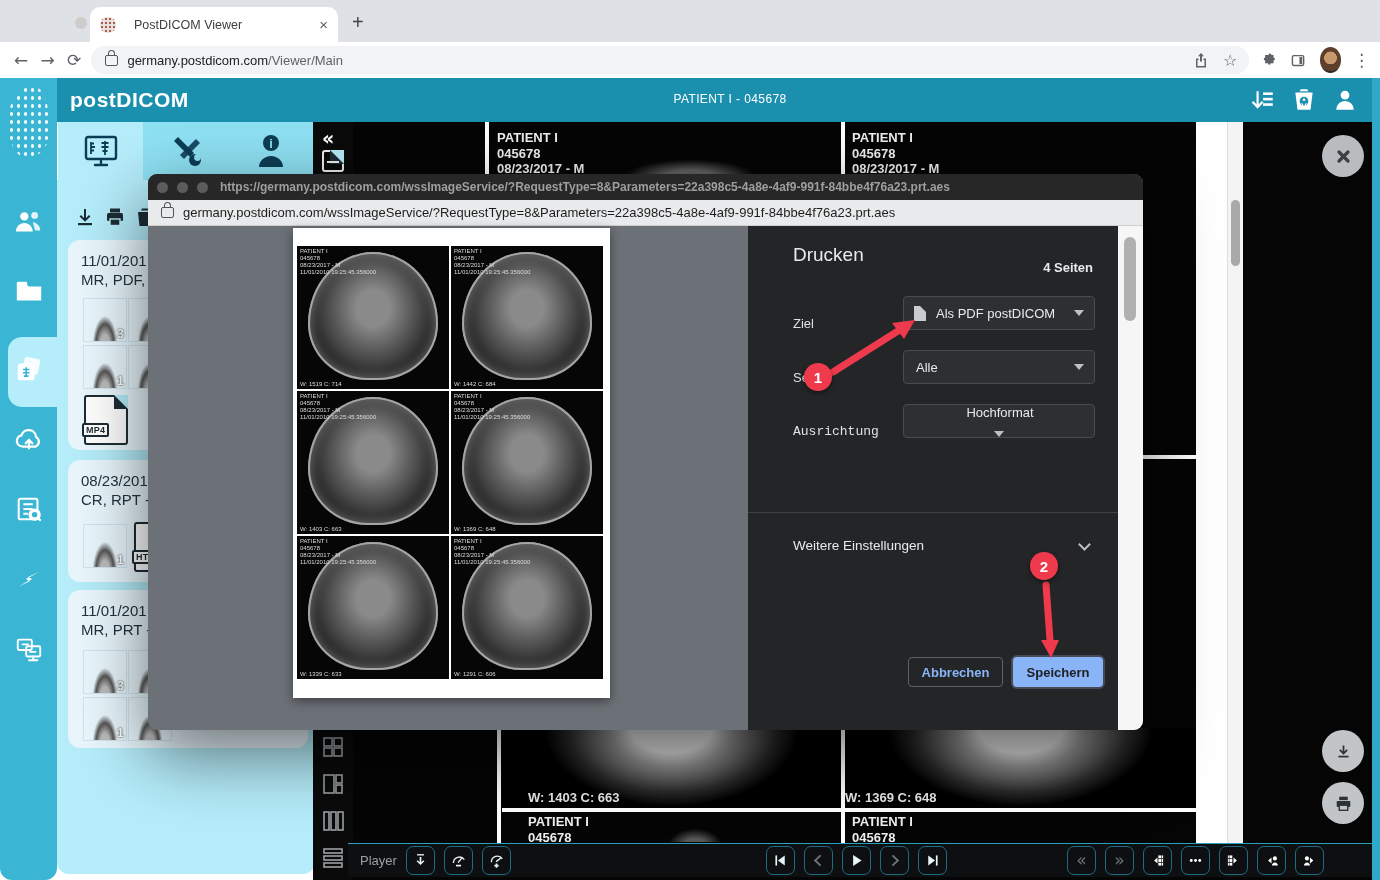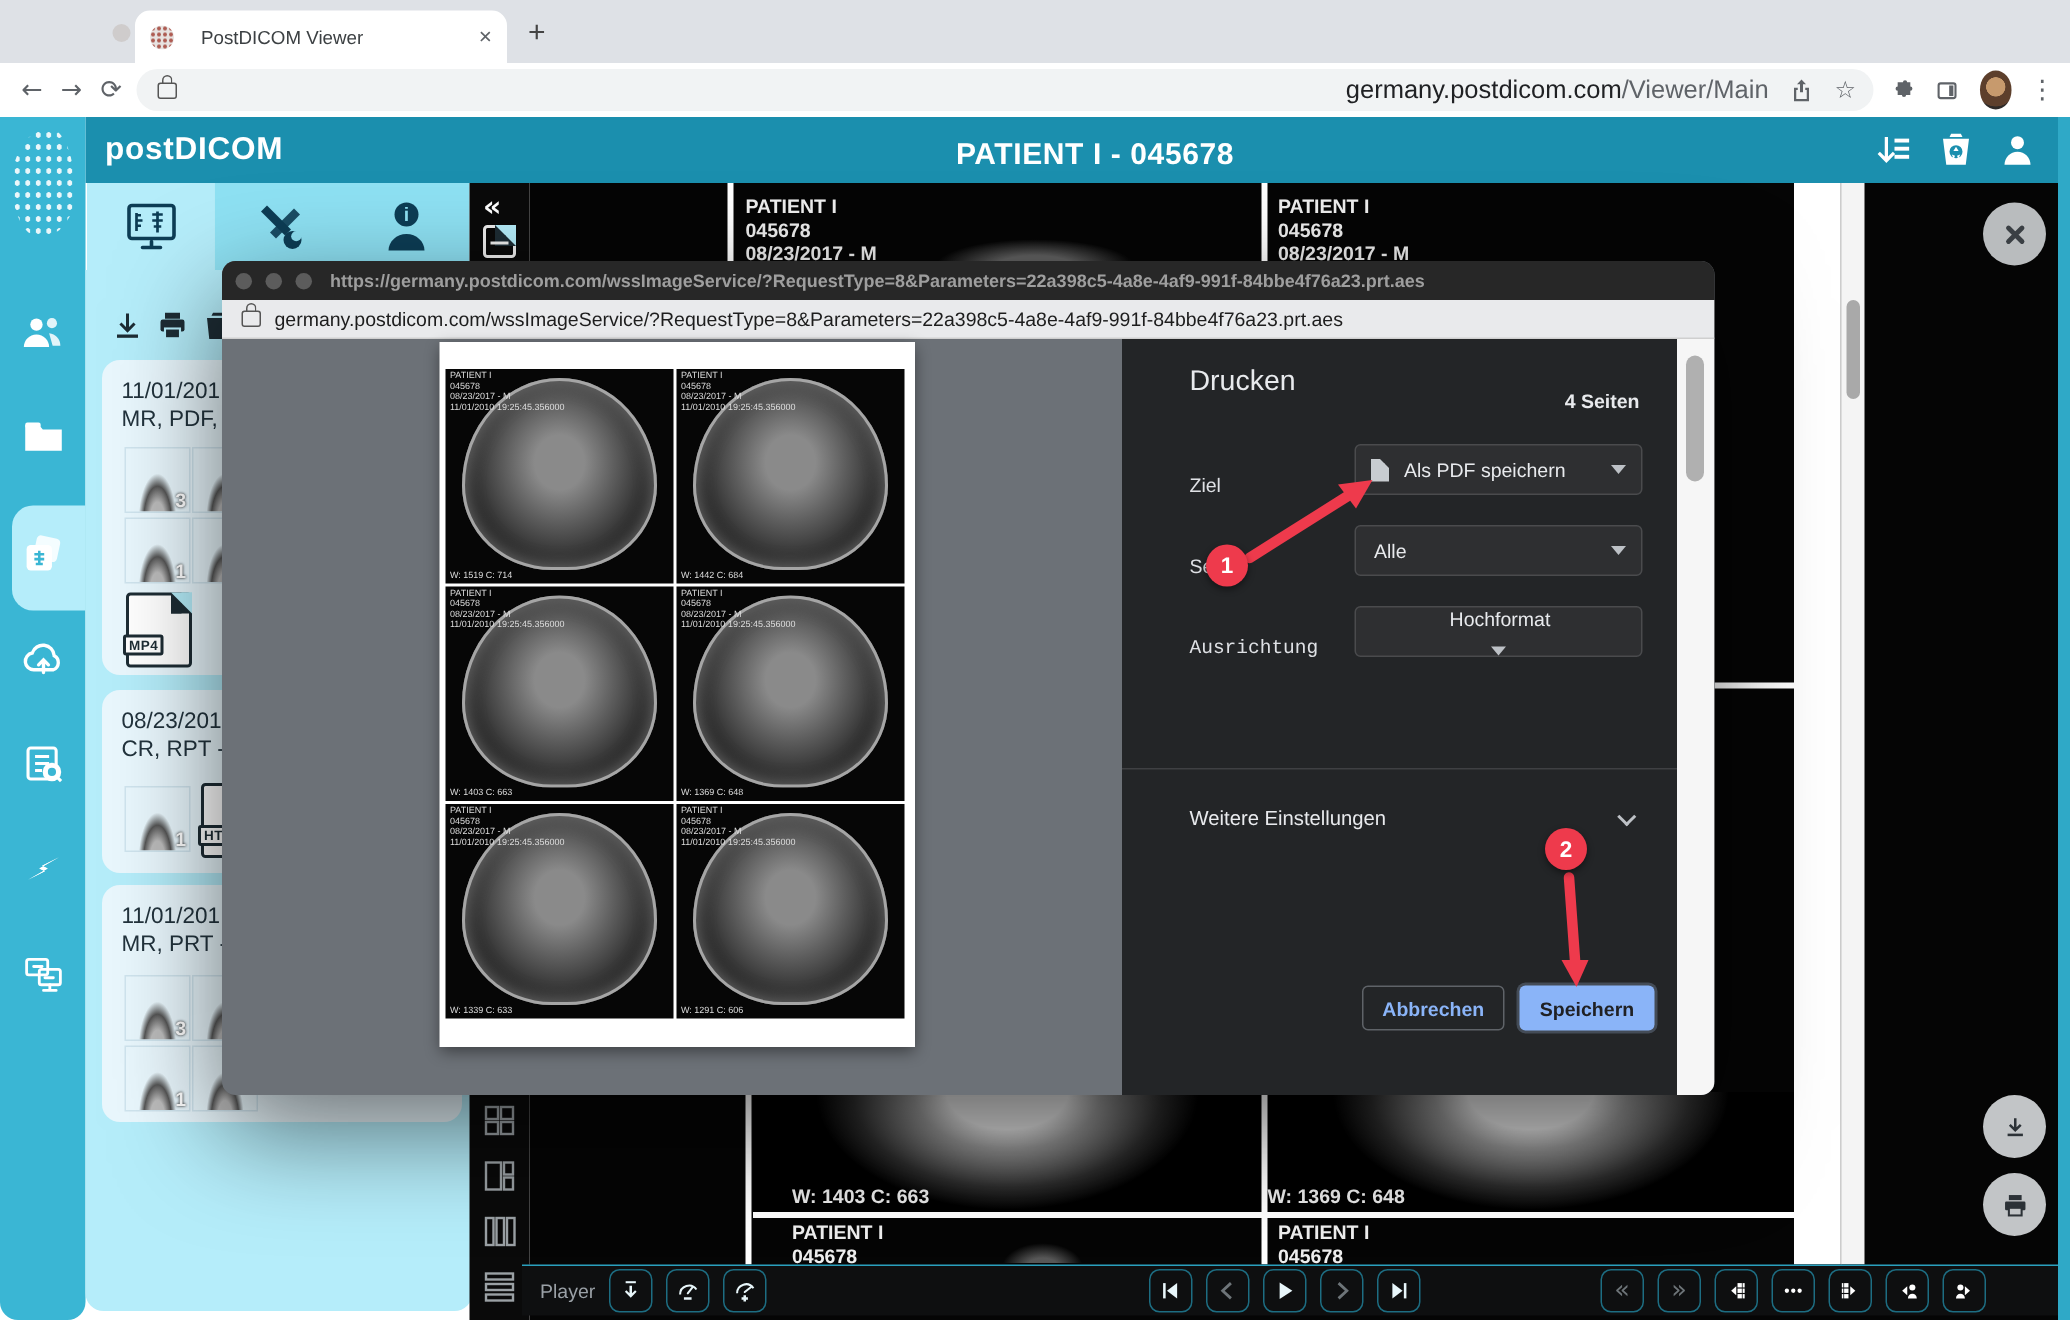--- a/index.html
+++ b/index.html
@@ -16,31 +16,31 @@
   .favicon{width:16px;height:16px;border-radius:50%;
      background:radial-gradient(#b05a50 1px,rgba(150,120,120,.55) 1.3px,transparent 1.6px);
      background-size:4px 4px;background-color:#e8e2e0;}
   .tab-title{font-size:12.5px;color:#3c4043;margin-left:18px;flex:1;}
   .tab-close{color:#5f6368;font-size:15px;line-height:15px;}
   .newtab{left:352px;top:12px;font-size:20px;color:#444;line-height:20px;}
   .urlrow{left:0;top:42px;width:1380px;height:36px;background:#fff;display:flex;align-items:center;}
   .navic{font-family:"DejaVu Sans",sans-serif;color:#5f6368;font-size:17px;width:32px;text-align:center;}
   .urlpill{height:28px;background:#f1f3f4;border-radius:14px;flex:0 0 1134px;margin-left:4px;
      display:flex;align-items:center;padding:0 12px;}
-  .urltext{font-size:17px;color:#202124;margin-left:9px;flex:1;text-align:right;}
+  .urltext{font-size:13px;color:#202124;margin-left:9px;flex:1;}
   .urltext .path{color:#5f6368;}
   .chromeic{color:#5f6368;margin-left:14px;}
   .avatar{width:26px;height:26px;border-radius:50%;margin-left:14px;
      background:radial-gradient(circle at 50% 42%,#c79a6d 0 34%,#5d3f2c 36% 70%,#2e2a28 72%);}
   .vdots{font-family:"DejaVu Sans",sans-serif;font-size:17px;color:#5f6368;margin-left:12px;margin-right:10px;}
 
   
   .appheader{left:57px;top:78px;width:1323px;height:44px;background:#1b8fae;}
   .applogo{left:70px;top:88px;font-size:21px;font-weight:bold;color:#fff;letter-spacing:.5px;}
-  .apptitle{left:400px;top:92px;width:660px;text-align:center;font-size:20px;font-weight:bold;color:#fff;letter-spacing:.4px;}
+  .apptitle{left:400px;top:92px;width:660px;text-align:center;font-size:12px;font-weight:normal;color:#fff;letter-spacing:.4px;}
   .hicon{top:87px;width:26px;height:26px;color:#fff;}
   .sidebar{left:0;top:78px;width:57px;height:802px;background:#3ab6d4;border-radius:0 0 12px 12px;}
   .sb-active{left:8px;top:337px;width:49px;height:70px;background:#b5edfa;border-radius:14px 0 0 14px;}
   .sbic{left:14px;width:30px;height:30px;}
   .sblogo{left:8px;top:86px;width:42px;height:72px;
      background-image:radial-gradient(#fff 1.5px,transparent 1.8px);background-size:7px 8px;
      border-radius:60% 40% 55% 45%/50% 60% 42% 50%;opacity:.9;}
 
   
   .ptab{top:122px;width:85px;height:58px;display:flex;align-items:center;justify-content:center;}
@@ -574,21 +574,21 @@
       </div>
     </div>
 
     <div class="abs pdialog">
       <div class="abs dtitle">Drucken</div>
       <div class="abs dcount">4 Seiten</div>
 
       <div class="abs dlabel" style="top:90px;">Ziel</div>
       <div class="abs dd" style="top:70px;">
         <span class="pdficon"></span>
-        <span class="ddtext" style="margin-left:10px;">Als PDF speichern</span>
+        <span class="ddtext" style="margin-left:10px;">Als PDF postDICOM</span>
         <span class="caret"></span>
       </div>
 
       <div class="abs dlabel" style="top:144px;">Seiten</div>
       <div class="abs dd" style="top:124px;">
         <span class="ddtext">Alle</span>
         <span class="caret"></span>
       </div>
 
       <div class="abs dlabel" style="top:198px;font-family:Liberation Mono, monospace;">Ausrichtung</div>

